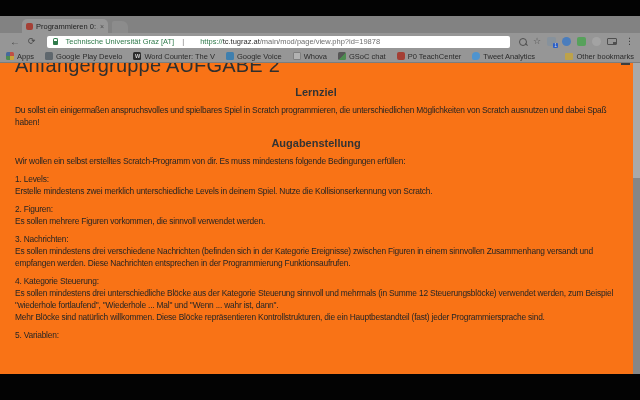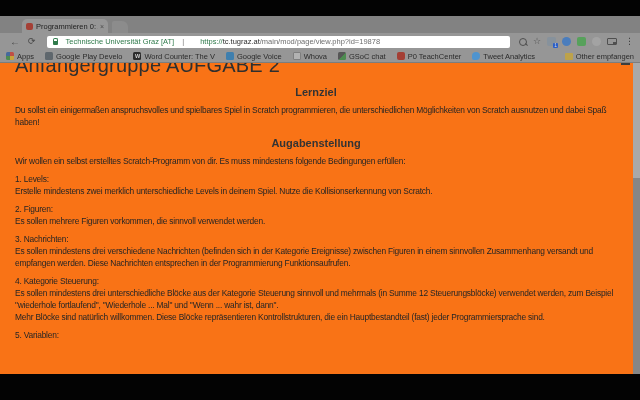--- a/index.html
+++ b/index.html
@@ -162,21 +162,21 @@
           <span class="bicon scratch-cat-icon"></span>
           <span class="blabel">P0 TeachCenter</span>
         </span>
         <span class="bm">
           <span class="bicon twitter-bird-icon"></span>
           <span class="blabel">Tweet Analytics</span>
         </span>
       </span>
     <div class="other-bm">
       <span class="other-bookmarks-icon"></span>
-      <span class="blabel">Other empfangen</span>
+      <span class="blabel">Other bookmarks</span>
     </div>
   </div>
 
   <div class="content">
     <div class="hamburger-fragment"></div>
     <div class="page-inner">
         <h1>Anfängergruppe AUFGABE 2</h1>
         <h3>Lernziel</h3>
         <p>Du sollst ein einigermaßen anspruchsvolles und spielbares Spiel in Scratch programmieren, die unterschiedlichen Möglichkeiten von Scratch ausnutzen und dabei Spaß haben!</p>
         <h3>Augabenstellung</h3>

